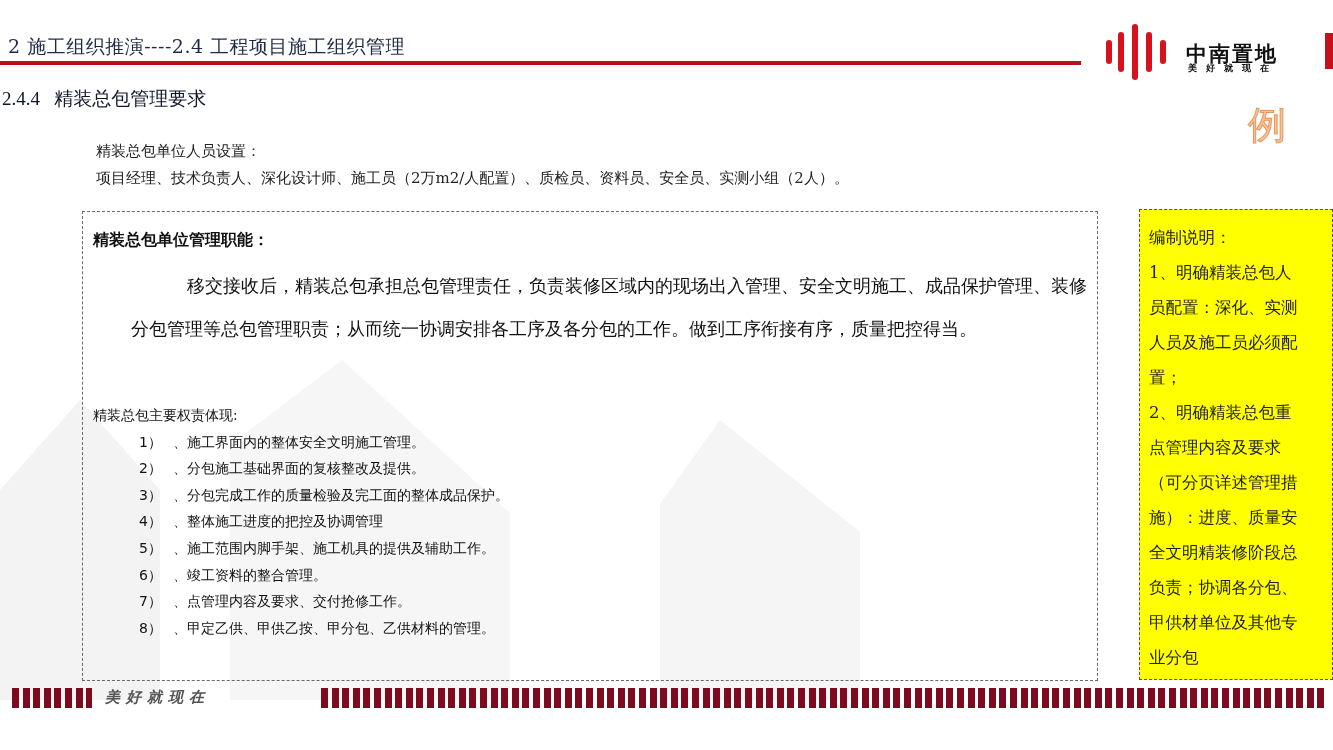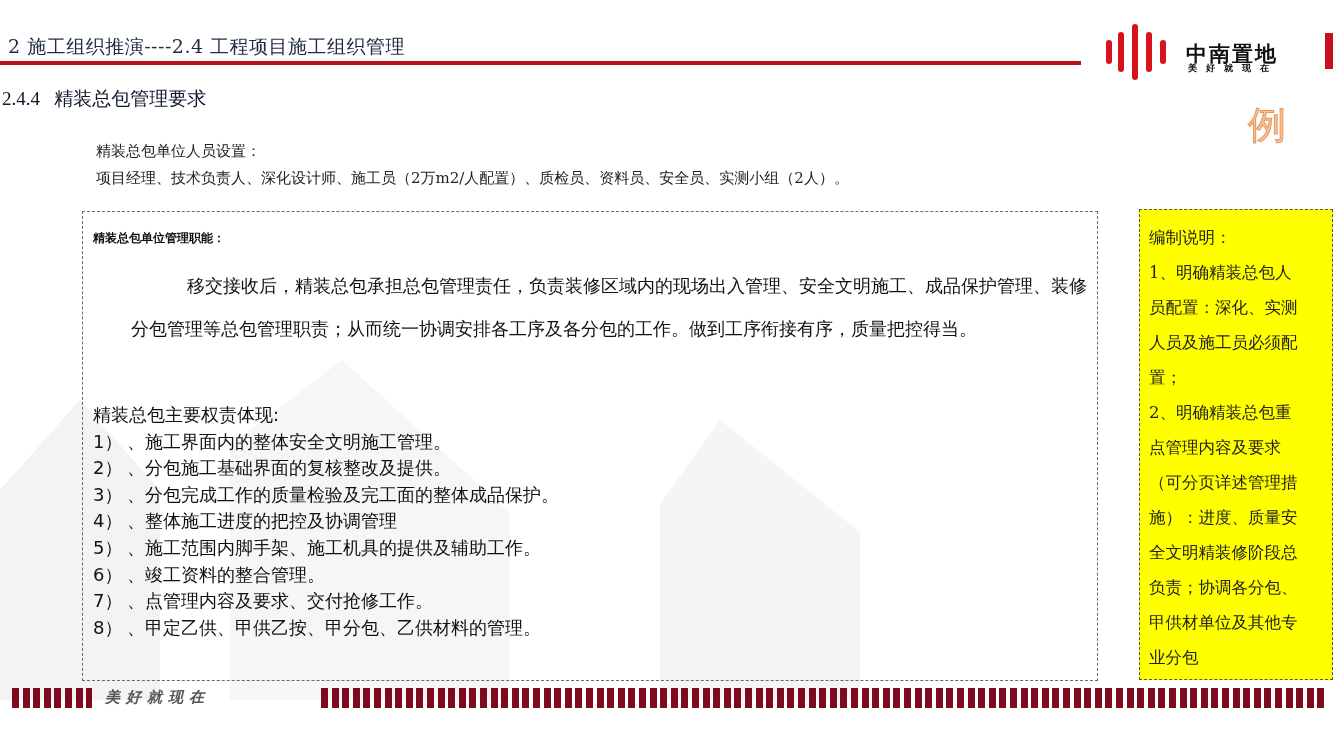--- a/index.html
+++ b/index.html
@@ -49,27 +49,27 @@
     .staff {
       position: absolute; left: 96px; top: 138px; z-index: 2;
       font-family: "DejaVu Serif", "Liberation Serif", serif;
       font-size: 15px; line-height: 27px; color: #222;
     }
 
     .main-box {
       position: absolute; left: 82px; top: 211px; width: 1016px; height: 470px;
       border: 1.5px dashed #6a6a6a; z-index: 2;
     }
-    .box-heading { position: absolute; left: 10px; top: 18px; font-size: 12px; font-weight: bold; color: #111; }
+    .box-heading { position: absolute; left: 10px; top: 18px; font-size: 16px; font-weight: bold; color: #111; }
     .box-para {
       position: absolute; left: 48px; top: 52px; width: 960px;
       font-size: 18px; line-height: 43px; color: #111; text-indent: 56px;
     }
-    .rights { position: absolute; left: 10px; top: 190px; font-size: 18px; line-height: 26.6px; color: #111; }
-    .rights-item { white-space: nowrap; }
+    .rights { position: absolute; left: 10px; top: 190px; font-size: 14px; line-height: 26.6px; color: #111; }
+    .rights-item { white-space: nowrap; margin-left: 46px; }
     .num { display: inline-block; width: 34px; }
 
     .note-box {
       position: absolute; left: 1139px; top: 209px; width: 194px; height: 471px;
       background: #ffff00; border: 1.5px dashed #555; z-index: 2;
       padding: 10px 22px 0 9px;
       font-family: "DejaVu Serif", "Liberation Serif", serif;
       font-size: 16.5px; line-height: 35px; color: #222;
     }
 

